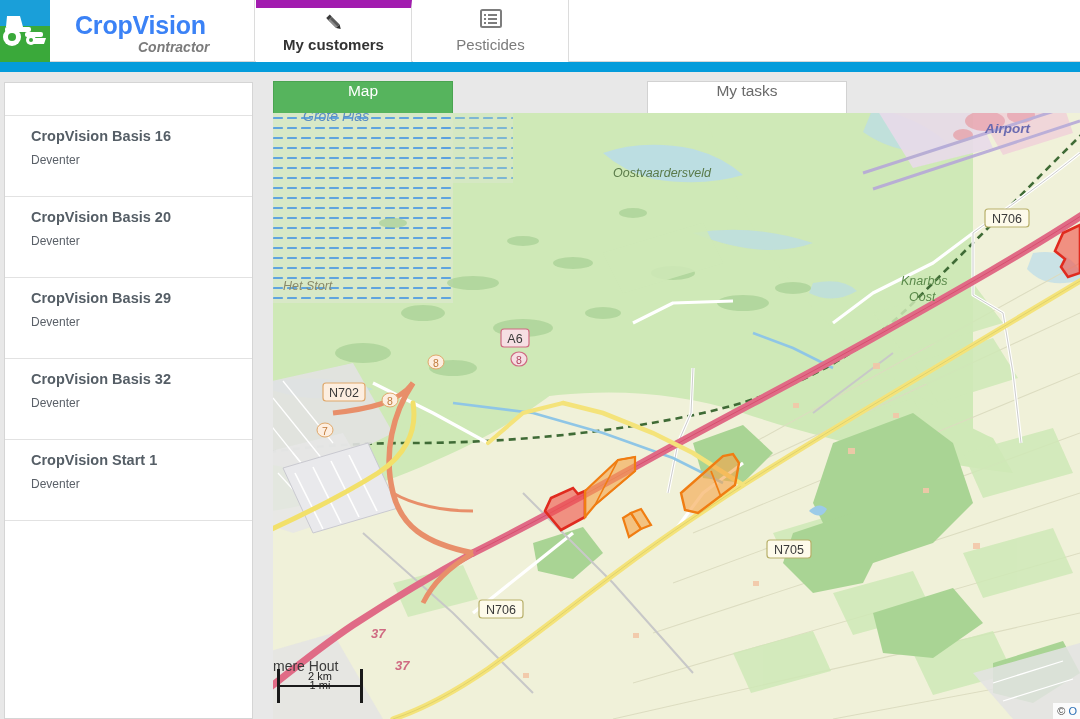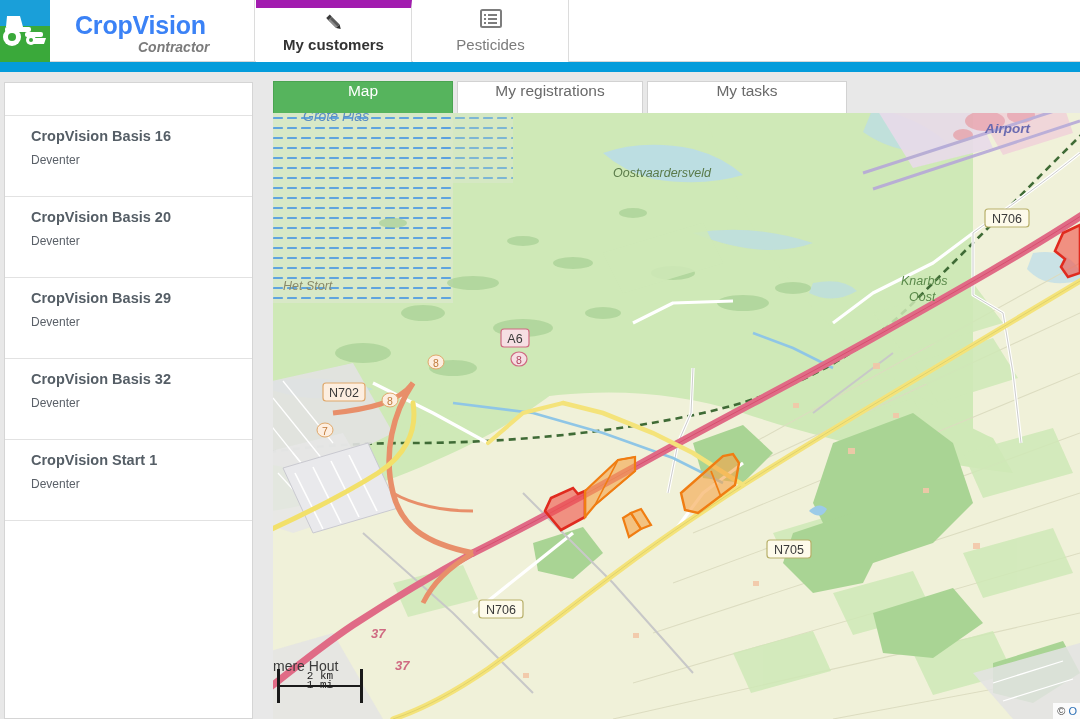--- a/index.html
+++ b/index.html
@@ -124,21 +124,21 @@
   #map-canvas {
     position: absolute; left: 4px; top: 41px; width: 807px; height: 606px;
     overflow: hidden;
     background: #eef0d5;
   }
   #map-canvas svg { display: block; }
 
   
   #scalebar {
     position: absolute; left: 4px; bottom: 14px; width: 68px; height: 36px;
-    font-size: 11px; color: #222; font-family: Liberation Mono, monospace;
+    font-size: 11px; color: #222; font-family: Liberation Sans, sans-serif;
   }
   #scale-km, #scale-mi {
     position: absolute; left: 0; width: 86px; text-align: center;
   }
   #scale-km { top: 1px; }
   #scale-mi { top: 10px; text-align: center; }
   #scale-frame {
     position: absolute; left: 0; top: 0; width: 86px; height: 34px;
     border-left: 3px solid #1a1a1a;
     border-right: 3px solid #1a1a1a;
@@ -245,23 +245,20 @@
           </div>
         </div>
     </div>
 
     <div id="map-panel">
 
       <div id="map-tabs">
         <div class="maptab active" id="maptab-map">
           <span>Map</span>
         </div>
-        <div class="maptab" id="maptab-registrations">
-          <span>My registrations</span>
-        </div>
         <div class="maptab" id="maptab-tasks">
           <span>My tasks</span>
         </div>
       </div>
 
       <div id="map-canvas">
         <svg width="807" height="606" viewBox="0 0 807 606">
           <defs>
             <pattern id="waterHatch" width="14" height="10" patternUnits="userSpaceOnUse">
               <rect width="14" height="10" fill="#d8e8c8"></rect>

